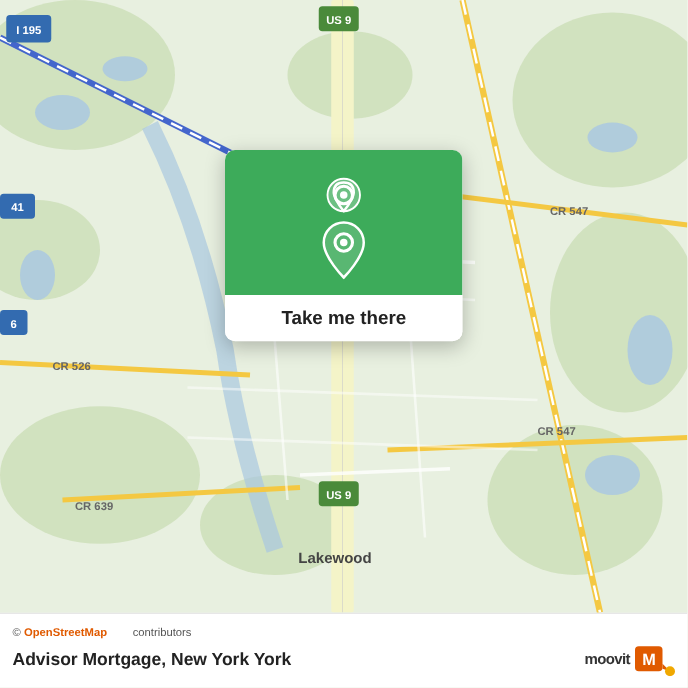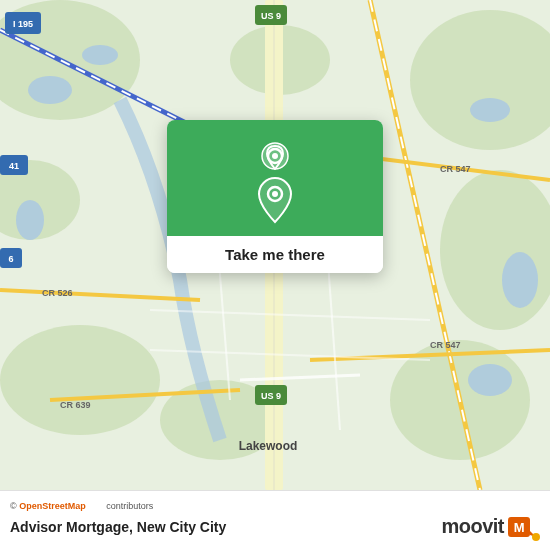--- a/index.html
+++ b/index.html
@@ -27,21 +27,21 @@
       position: absolute;
       top: 0; left: 0;
     }
 
     
     #popup-card {
       position: absolute;
       top: 120px;
       left: 50%;
       transform: translateX(-50%);
-      width: 216px;
+      width: 190px;
       background: #fff;
       border-radius: 8px;
       box-shadow: 0 4px 16px rgba(0,0,0,0.25);
       overflow: hidden;
       display: flex;
       flex-direction: column;
       align-items: center;
     }
 
     #popup-green-area {
@@ -239,24 +239,24 @@
   </div>
 </div>
 
 <div id="bottom-bar">
   <div id="attribution-row">
     <span id="attribution-symbol">©&nbsp;</span>
     <span id="osm-link">OpenStreetMap</span>
     <span id="attribution-suffix">&nbsp;<span>contributors</span></span>
   </div>
   <div id="location-row">
-    <span id="location-text">Advisor Mortgage, New City City</span>
+    <span id="location-text">Advisor Mortgage, New York York</span>
 
     <div id="moovit-logo">
-      <span style="font-size:20px;font-weight:700;color:#333;">moovit</span>
+      <span style="font-size:12px;font-weight:700;color:#333;">moovit</span>
       <svg id="moovit-icon" viewBox="0 0 32 28" xmlns="http://www.w3.org/2000/svg">
 
         <rect x="0" y="4" width="22" height="20" rx="3" fill="#e05a00"></rect>
         <text x="11" y="19" text-anchor="middle" font-size="13" font-weight="900" fill="#fff" font-family="Arial">M</text>
 
         <polygon points="22,18 28,24 22,22" fill="#e05a00"></polygon>
 
         <circle cx="28" cy="24" r="4" fill="#f0a800"></circle>
       </svg>
     </div>

